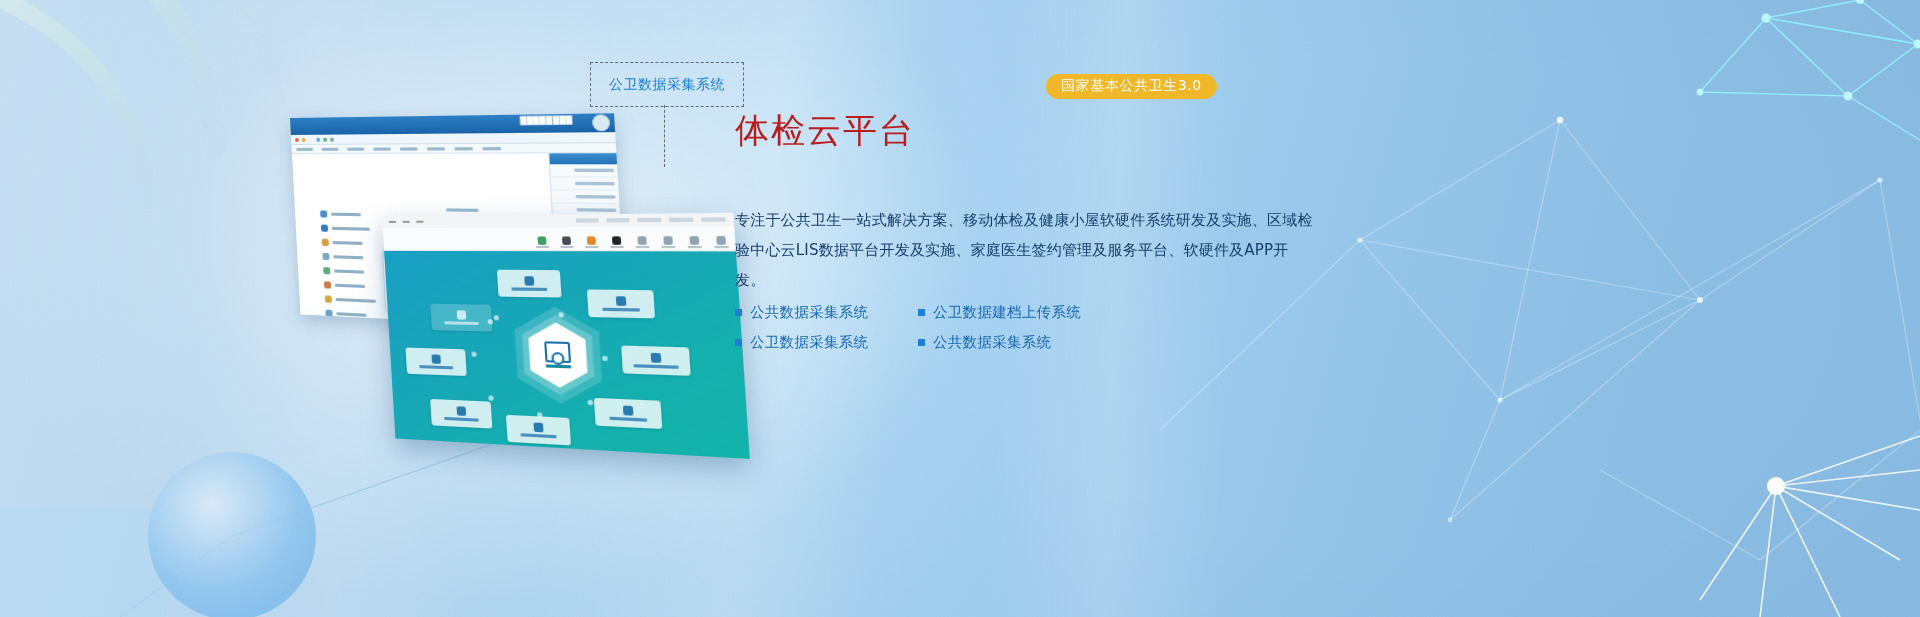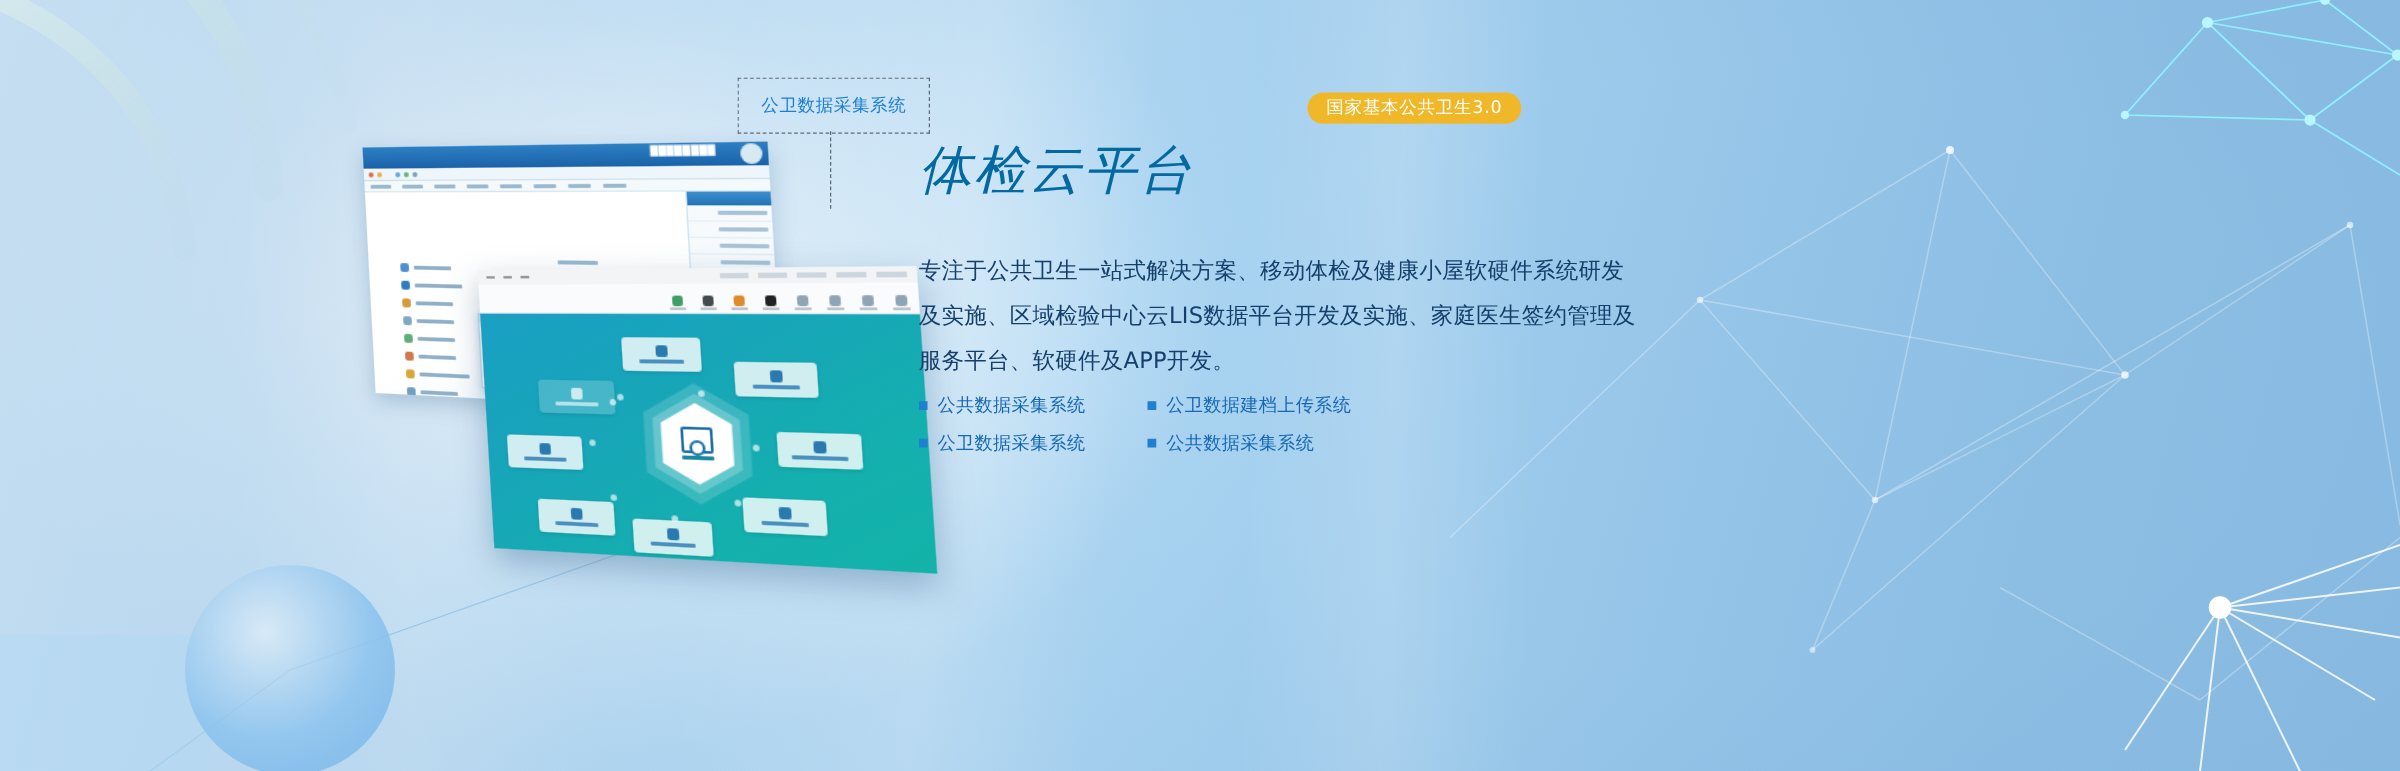--- a/index.html
+++ b/index.html
@@ -144,22 +144,22 @@
   
   .copy{position:absolute;left:735px;top:108px;width:1120px;}
 
   .h1row{display:flex;align-items:flex-end;gap:6px;position:relative;}
   .h1{
     font-family:"DejaVu Sans",sans-serif;font-weight:bold;font-size:62px;line-height:1;
     color:#1769b8;letter-spacing:1px;
     text-shadow:0 1px 0 rgba(255,255,255,.35);
   }
   .h1-sub{
-    font-family:"DejaVu Serif","Liberation Serif",serif;font-size:42px;color:#0369a1;
-    letter-spacing:2px;padding-bottom:3px;font-style:italic;
+    font-family:"DejaVu Serif","Liberation Serif",serif;font-size:34px;color:#b91c1c;
+    letter-spacing:2px;padding-bottom:3px;
   }
   .badge{
     position:absolute;left:311px;top:-34px;
     background:#f0b829;color:#fff;border-radius:13px;padding:3px 15px 4px;
     font-family:"DejaVu Sans",sans-serif;font-size:14px;letter-spacing:.6px;white-space:nowrap;
   }
   .h2{
     margin-top:7px;
     font-family:"DejaVu Serif","Liberation Serif",serif;font-size:33px;color:#16406f;
     letter-spacing:3px;
@@ -170,21 +170,21 @@
     display:flex;align-items:center;padding-left:30px;position:relative;
   }
   .ribbon:after{
     content:"";position:absolute;left:372px;top:0;width:34px;height:48px;background:#1464ab;
     clip-path:polygon(0 0,62% 0,100% 50%,62% 100%,0 100%);
   }
   .ribbon-txt{
     font-family:"DejaVu Serif","Liberation Serif",serif;color:#fff;font-size:28px;letter-spacing:2px;
   }
   .para{
-    margin-top:32px;font-family:"DejaVu Sans",sans-serif;font-size:18px;color:#153f6b;
+    margin-top:48px;font-family:"DejaVu Sans",sans-serif;font-size:15px;color:#153f6b;
     line-height:2.0;letter-spacing:.2px;max-width:580px;
   }
   .bullets{margin-top:8px;display:grid;grid-template-columns:165px 200px;row-gap:11px;column-gap:18px;}
   .bul{display:flex;align-items:center;gap:8px;}
   .bul .sq{width:7px;height:7px;background:#1f7fd0;flex:0 0 auto;}
   .bul .tx{font-family:"DejaVu Sans",sans-serif;font-size:14.5px;color:#1668b4;letter-spacing:.3px;white-space:nowrap;}
 </style>
 </head>
 <body>
 

